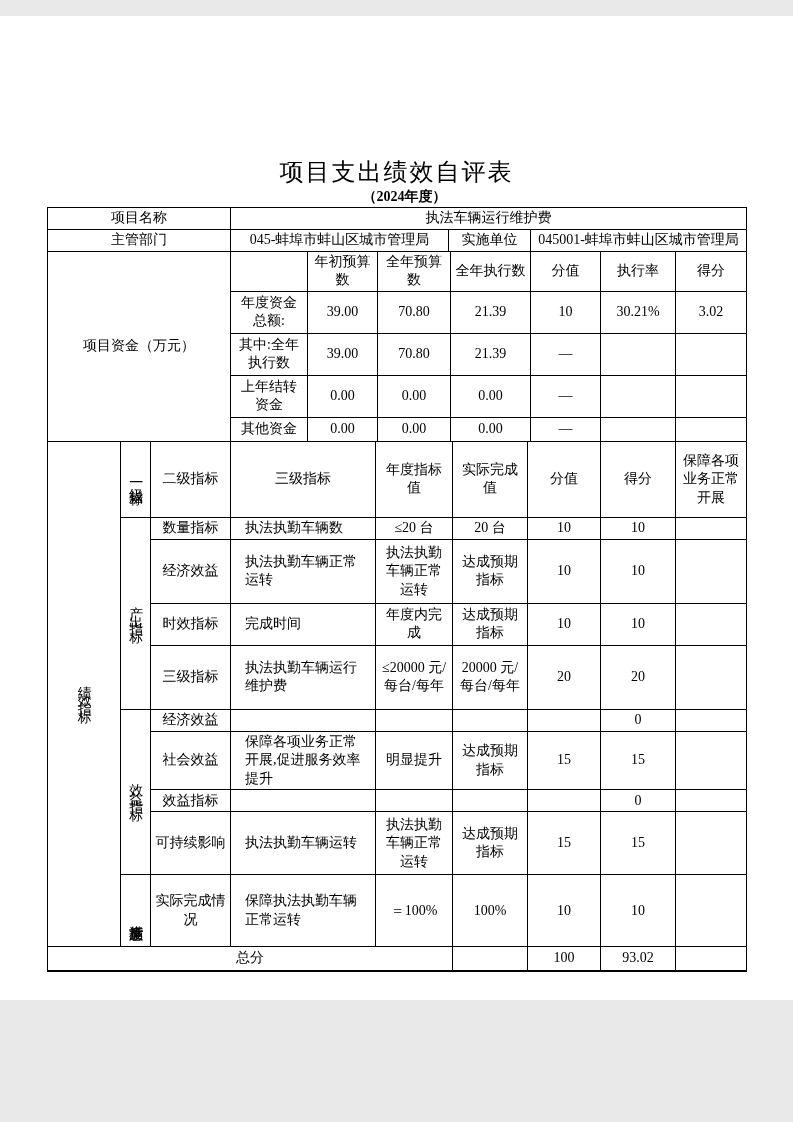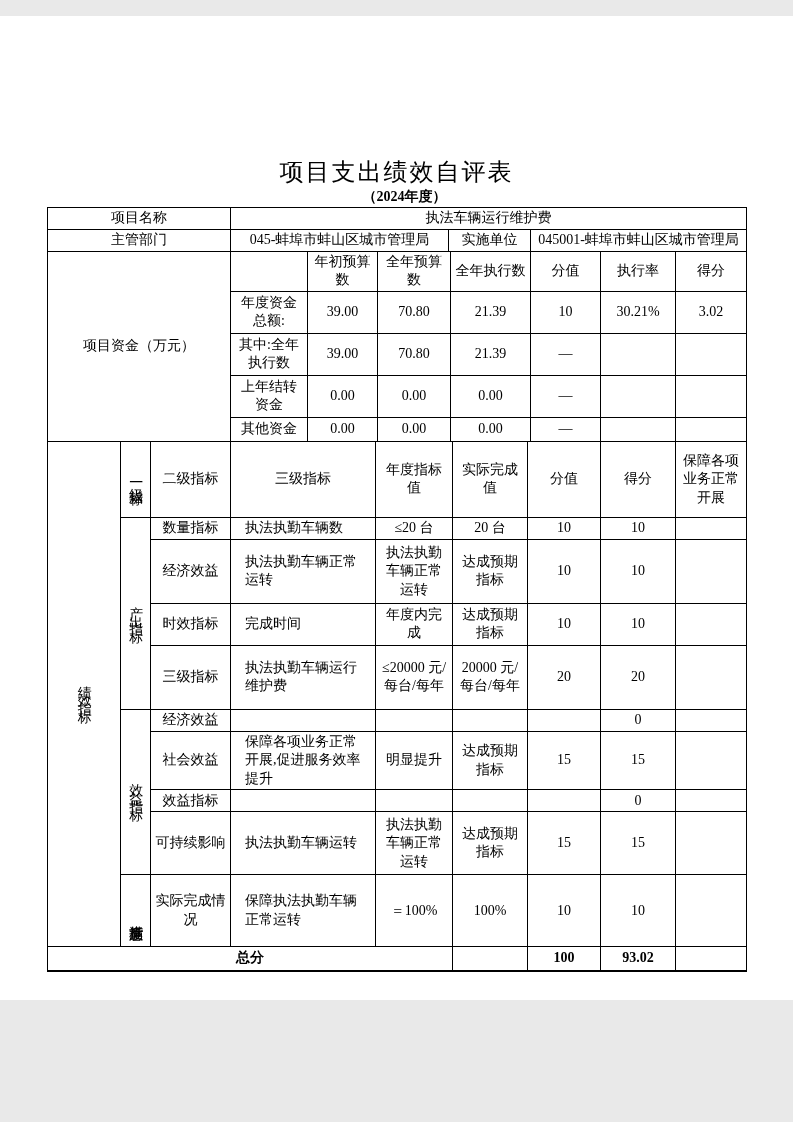--- a/index.html
+++ b/index.html
@@ -48,21 +48,21 @@
   td {
     border: 1px solid #000000;
     font-size: 14px;
     line-height: 1.32;
     text-align: center;
     vertical-align: middle;
     padding: 1px 4px;
     overflow: hidden;
   }
   td.left { text-align: left; padding-left: 14px; padding-right: 5px; }
-  .bold { font-weight: bold; }
+  .bold { font-weight: normal; }
   
   tr.h22 { height: 22px; } tr.h24 { height: 24px; } tr.h30 { height: 30px; }
   tr.h36 { height: 36px; } tr.h42 { height: 42px; } tr.h43 { height: 43px; }
   tr.h63 { height: 63px; } tr.h64 { height: 64px; } tr.h72 { height: 72px; }
   tr.h76 { height: 76px; }
   
   .vtext {
     display: inline-block;
     writing-mode: vertical-rl;
     text-orientation: upright;

